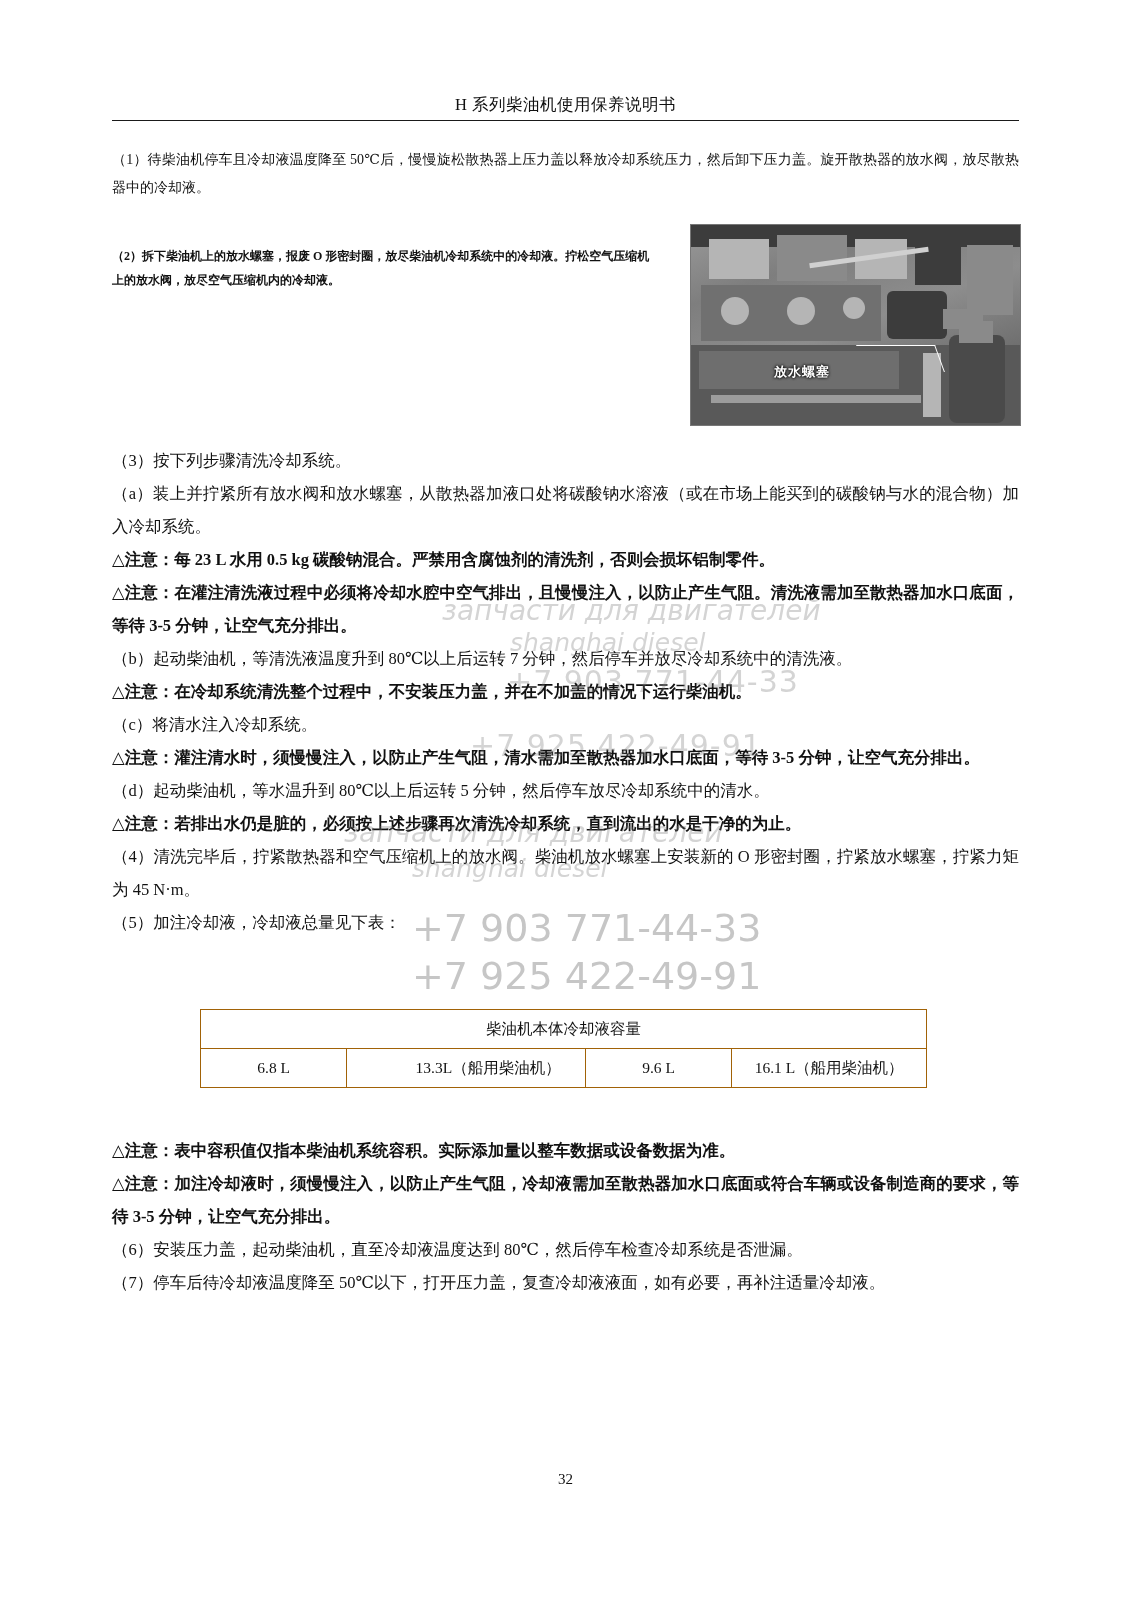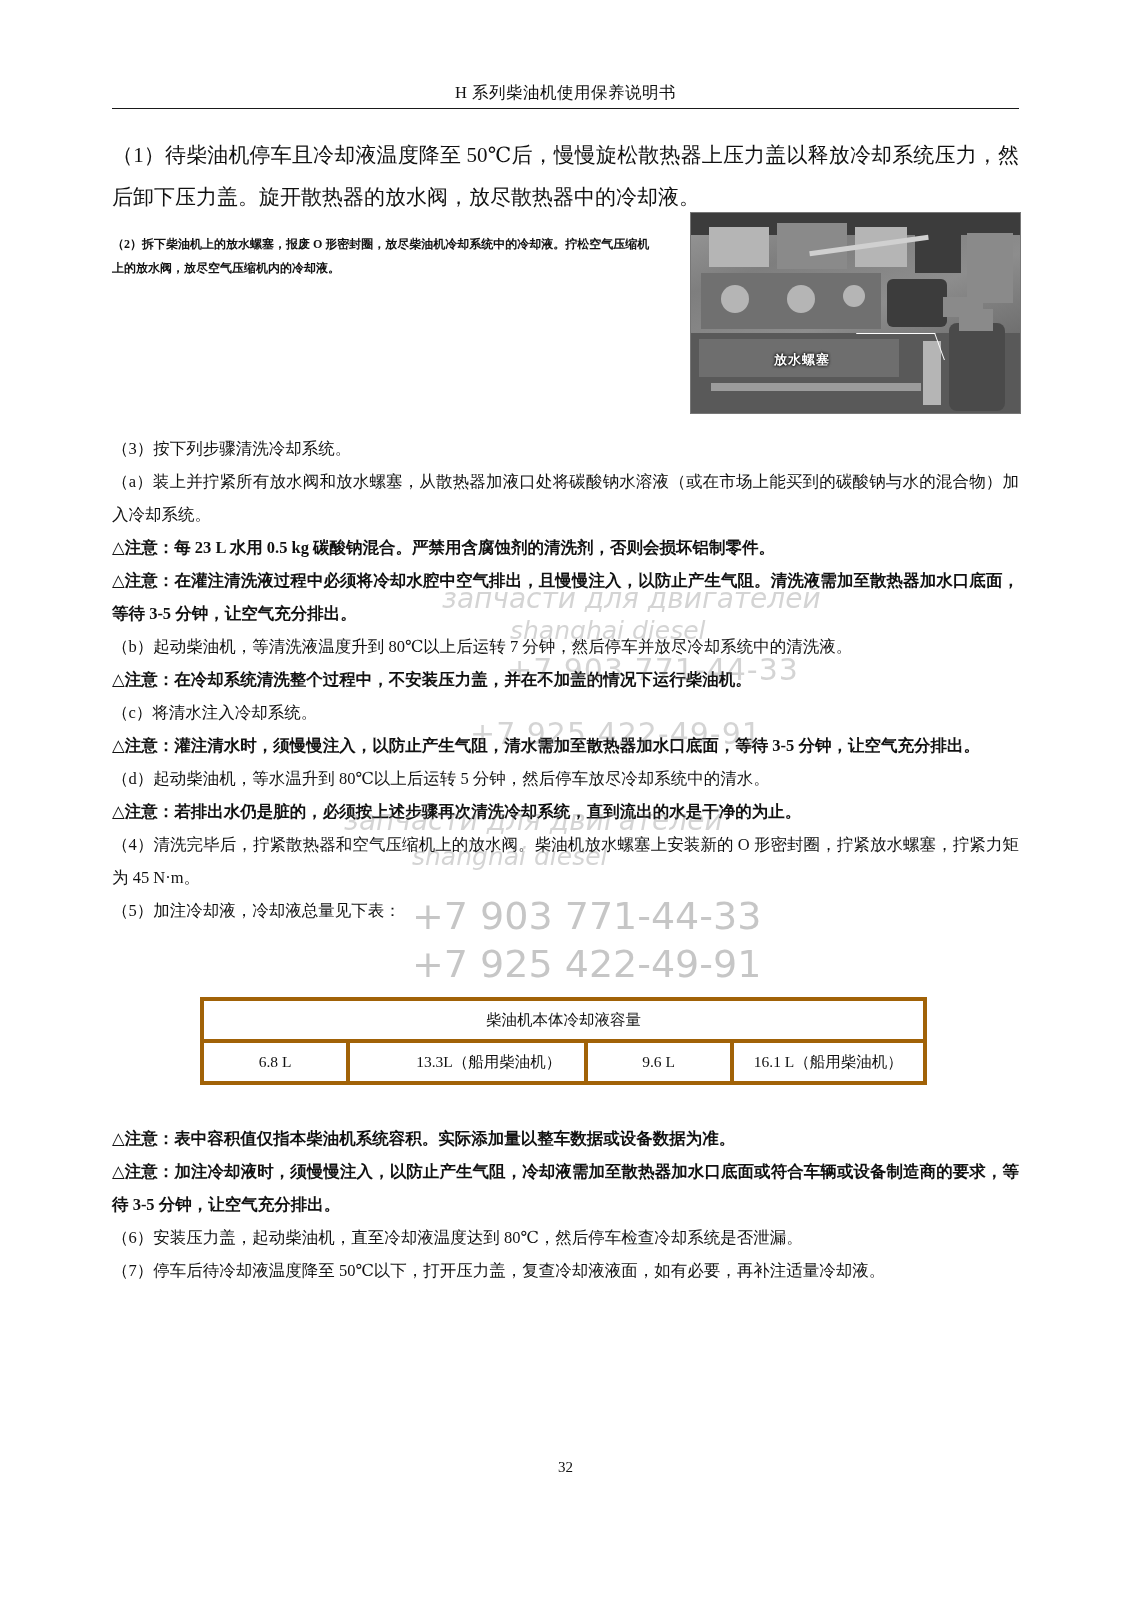--- a/index.html
+++ b/index.html
@@ -15,21 +15,21 @@
     position: relative;
     width: 1131px;
     height: 1600px;
     margin: 0 auto;
     background: #fff;
     overflow: hidden;
   }
   .content {
     position: absolute;
     left: 112px;
-    top: 4px;
+    top: 16px;
     width: 907px;
     height: 1376px;
   }
   
   .header {
     position: absolute;
     left: 0;
     top: 78px;
     width: 907px;
     text-align: center;
@@ -42,21 +42,21 @@
     top: 104px;
     width: 907px;
     border-bottom: 1.6px solid #1a1a1a;
   }
   
   .body-text {
     position: absolute;
     left: 0;
     top: 130px;
     width: 907px;
-    font-size: 21px;
+    font-size: 14px;
     line-height: 2.0;
     text-align: justify;
   }
   p.para {
     margin: 0 0 0 0;
     text-indent: 0;
   }
   .ind-note { text-indent: 33px; }
   .bold { font-weight: bold; }
   
@@ -125,21 +125,21 @@
     left: 88px;
     top: 993px;
     width: 727px;
   }
   table.cool {
     border-collapse: collapse;
     width: 727px;
     font-size: 15.5px;
   }
   table.cool td {
-    border: 4px solid #a16207;
+    border: 1px solid #a16207;
     text-align: center;
     padding: 8px 4px;
     height: 22px;
   }
   .after-table {
     position: absolute;
     left: 0;
     top: 1118px;
     width: 907px;
     font-size: 16.5px;

